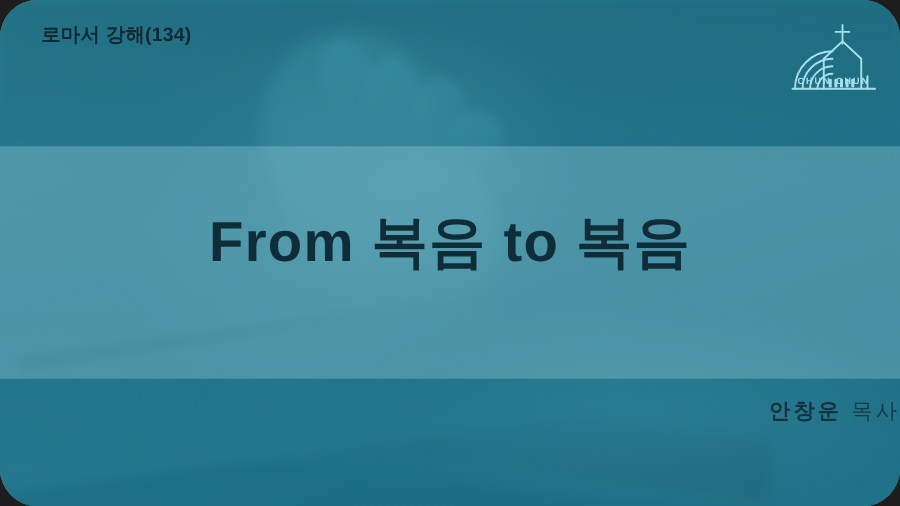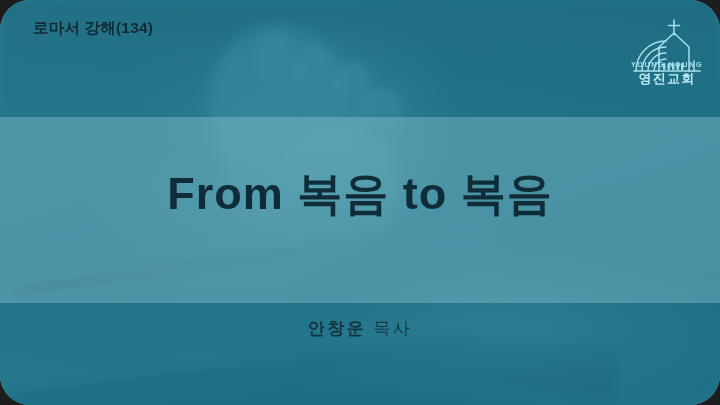--- a/index.html
+++ b/index.html
@@ -172,21 +172,21 @@
     letter-spacing: 1px;
     color: #0f2d39;
     white-space: nowrap;
     line-height: 1.15;
   }
   .speaker {
     position: absolute;
     left: 0;
     top: 317px;
     width: 100%;
-    text-align: center;
+    text-align: right;
     font-size: 17px;
     letter-spacing: 2.5px;
     color: #15333f;
     white-space: nowrap;
   }
   .speaker .name { font-weight: 700; }
   .speaker .role { font-weight: 400; opacity: 0.92; }
 
   
   .logo {
@@ -276,17 +276,16 @@
       </g>
 
       <g fill="#a7e0ea">
         <rect x="35" y="42" width="2.4" height="7" rx="1.1"></rect>
         <rect x="39.5" y="42" width="2.4" height="7" rx="1.1"></rect>
         <rect x="44" y="42" width="2.4" height="7" rx="1.1"></rect>
         <rect x="48.5" y="42" width="2.4" height="7" rx="1.1"></rect>
         <rect x="53" y="42" width="2.4" height="7" rx="1.1"></rect>
       </g>
     </svg>
-    <div class="logo-wordmark">YOUNG YOUNG</div>
-    <div class="logo-korean">영진교회</div>
+    <div class="logo-wordmark">CHUN CHUN</div>
   </div>
 
 </div>
 
 </body></html>

